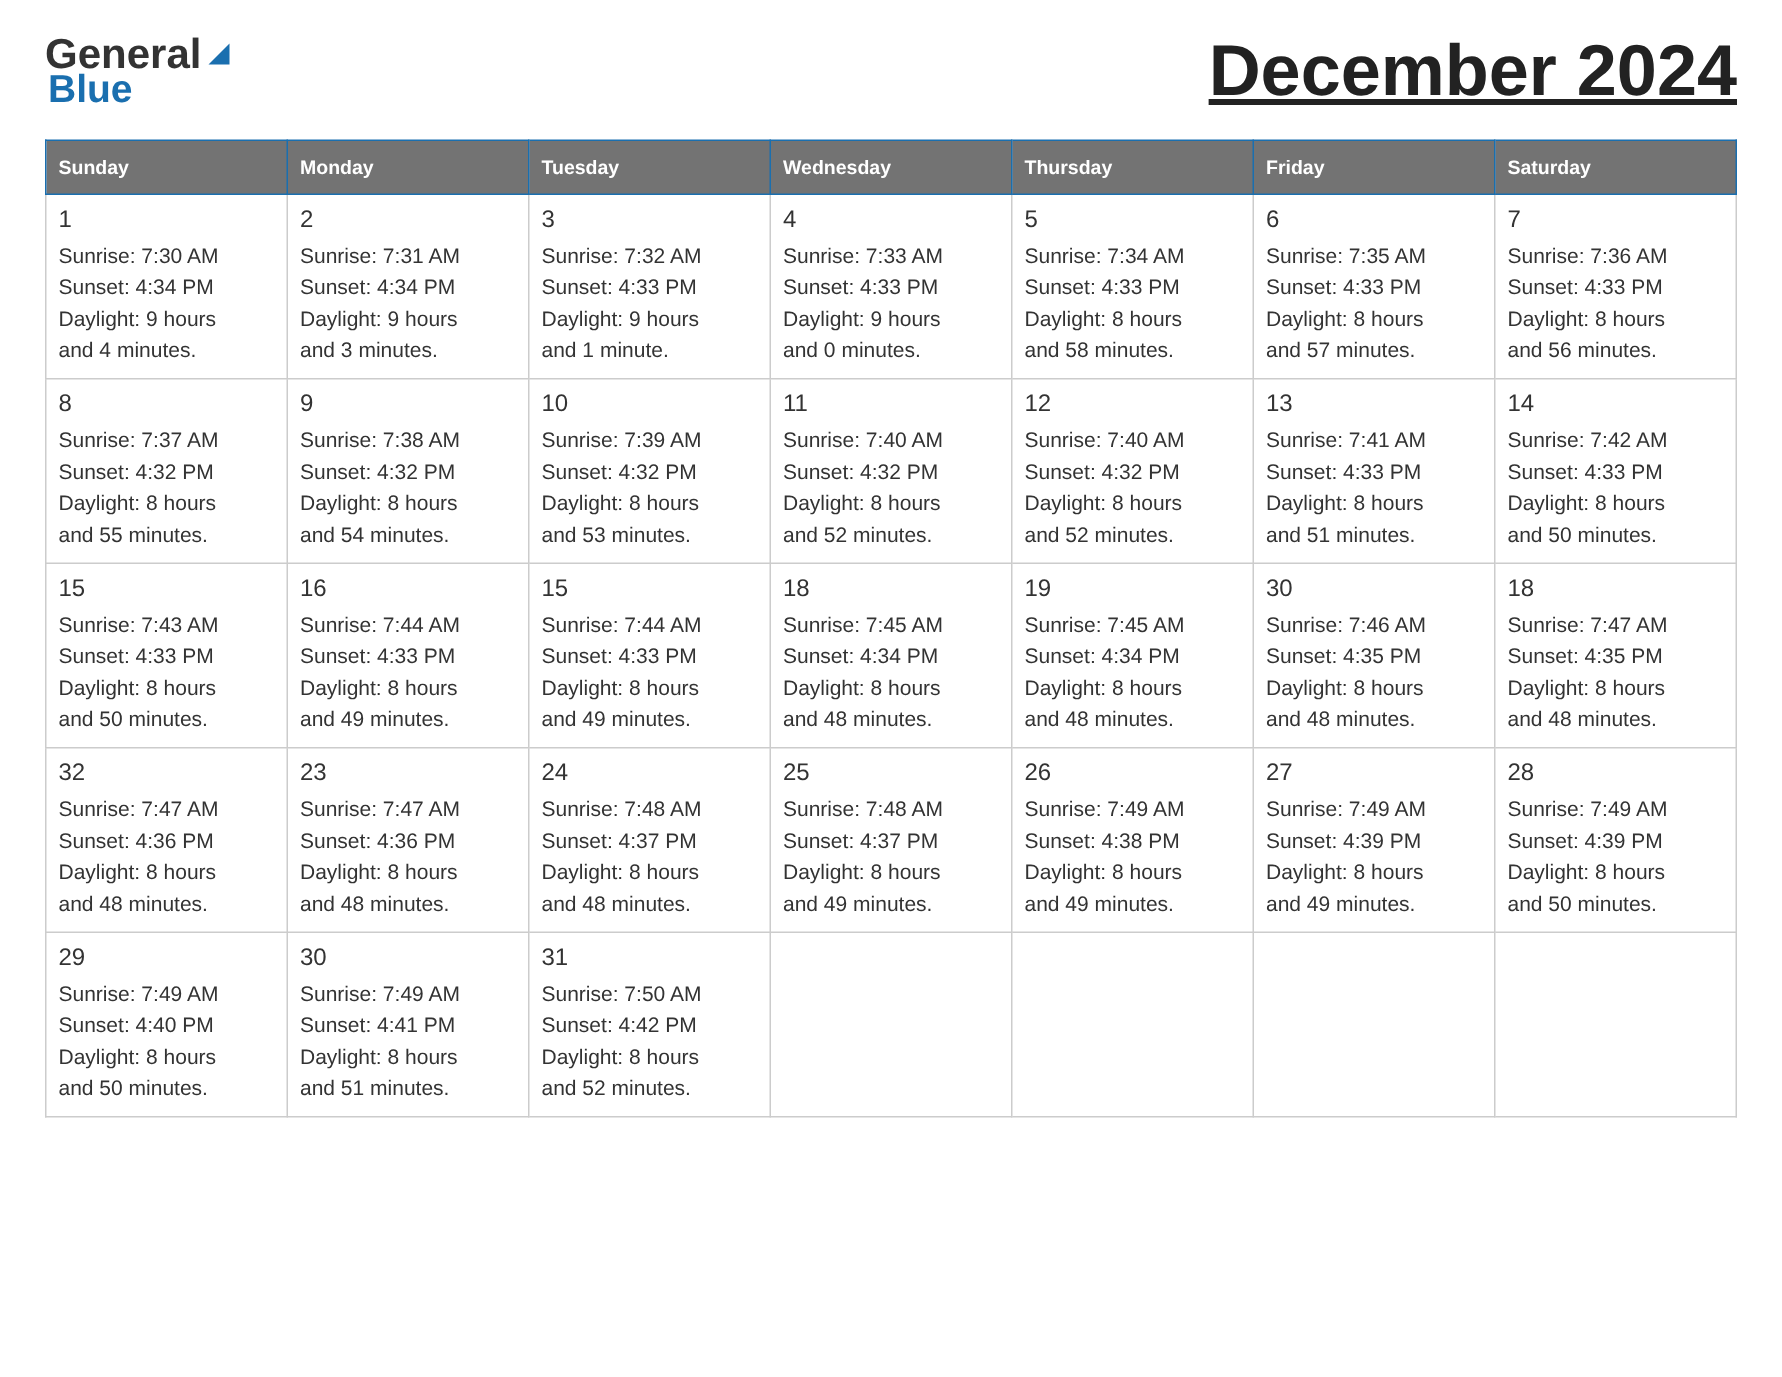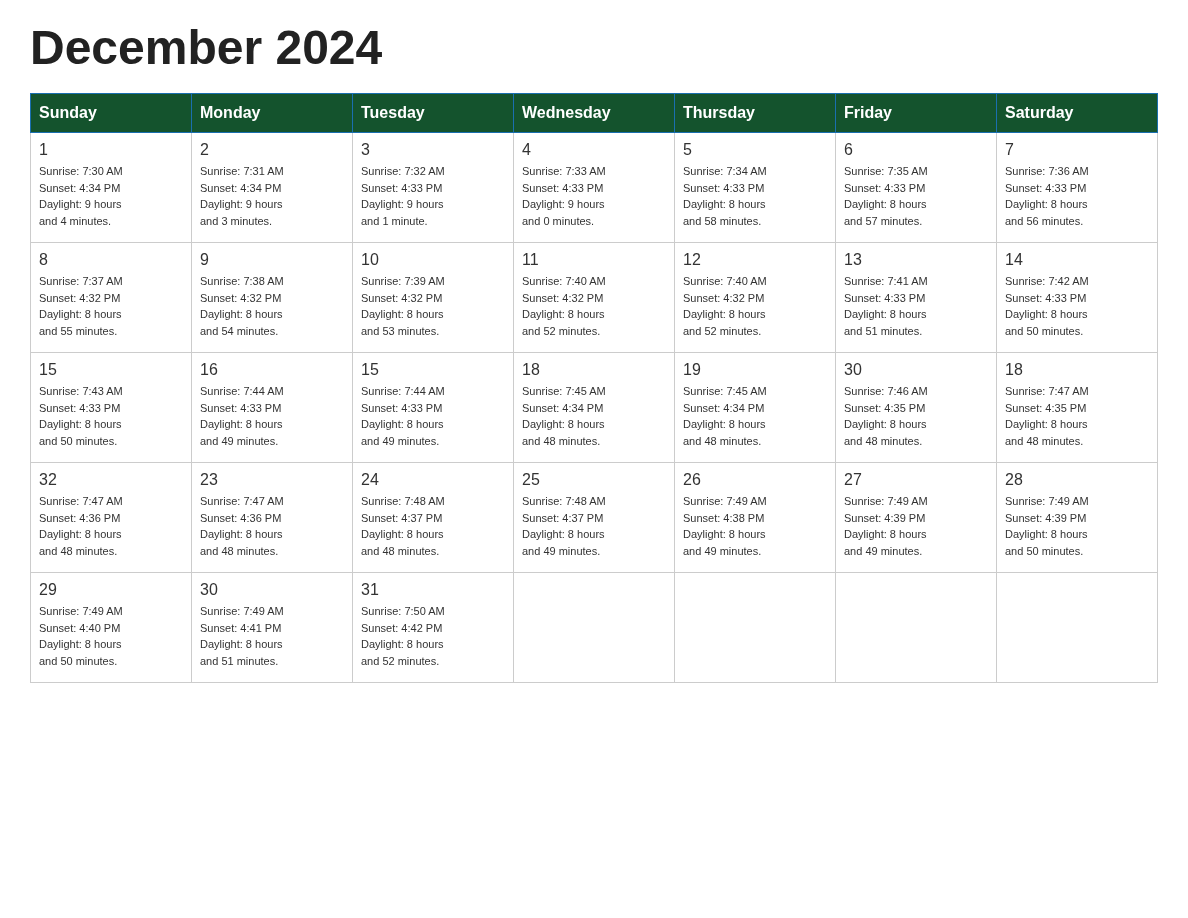--- a/index.html
+++ b/index.html
@@ -29,56 +29,57 @@
       color: #333;
     }
     .logo-general { color: #333; }
     .title-block {
       text-align: right;
     }
     .title-block h1 {
       font-size: 48px;
       font-weight: bold;
       color: #222;
+      text-decoration: underline;
     }
     .title-block h2 {
       font-size: 22px;
       font-weight: normal;
       color: #444;
     }
     table {
       width: 100%;
       border-collapse: collapse;
       table-layout: fixed;
     }
     thead tr th {
-      background-color: #14532d;
+      background-color: #737373;
       color: #fff;
       padding: 10px 8px;
-      font-size: 16px;
+      font-size: 13px;
       font-weight: bold;
       text-align: left;
       border: 1px solid #1a6faf;
     }
     tbody tr td {
       vertical-align: top;
       padding: 8px 8px;
       font-size: 13px;
       color: #333;
       border: 1px solid #ccc;
       height: 110px;
     }
     tbody tr td .day-num {
       font-size: 16px;
       font-weight: normal;
       margin-bottom: 4px;
       display: block;
     }
     tbody tr td .day-info {
-      font-size: 11px;
+      font-size: 14px;
       line-height: 1.5;
       color: #333;
     }
     tbody tr:nth-child(odd) td {
       background: #fff;
     }
     tbody tr:nth-child(even) td {
       background: #fff;
     }
     tbody tr td.empty {
@@ -87,20 +88,33 @@
     .logo-icon {
       display: inline-flex;
       align-items: flex-end;
       margin-right: 0;
     }
   </style>
 </head>
 <body>
 
 <div class="header">
+  <div class="logo">
+    <div class="logo-text">
+      <span class="logo-general">General</span>
+      <span class="logo-icon">
+        <svg width="22" height="22" viewBox="0 0 22 22" style="margin:0 2px 0 1px; vertical-align:middle;">
+          <polygon points="4,18 18,18 18,4" fill="#1a6faf"></polygon>
+        </svg>
+      </span>
+    </div>
+    <div style="display:flex; align-items:center; margin-top:-8px; margin-left:2px;">
+      <span style="color:#1a6faf; font-size:26px; font-weight:bold; font-family:Arial,sans-serif;">Blue</span>
+    </div>
+  </div>
   <div class="title-block">
     <h1>December 2024</h1>
   </div>
 </div>
 
 <table>
   <thead>
     <tr>
       <th>Sunday</th>
       <th>Monday</th>

